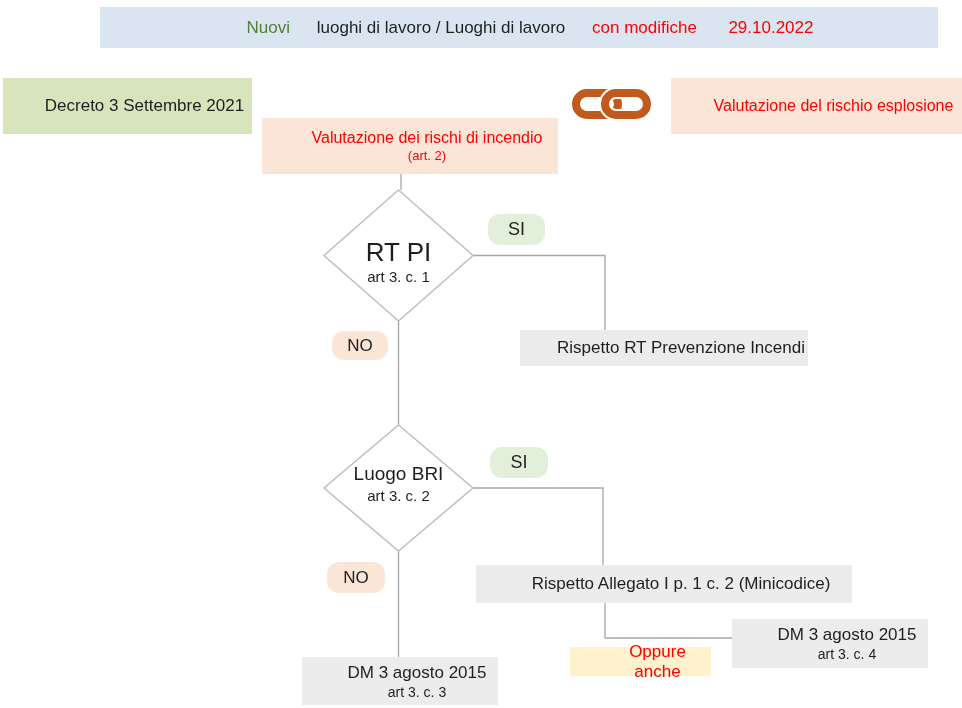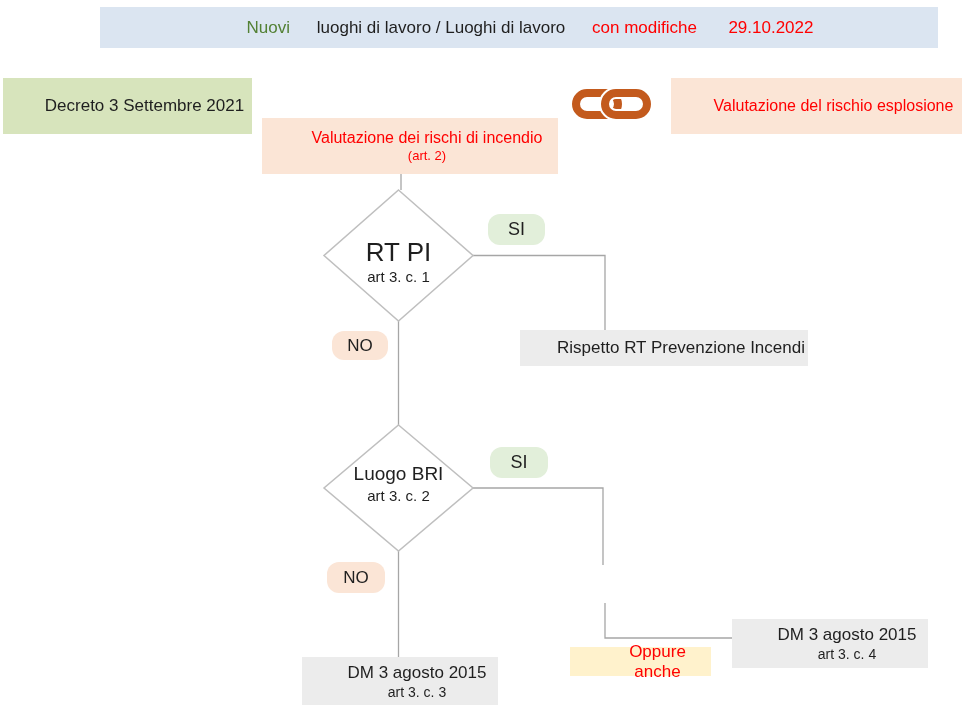--- a/index.html
+++ b/index.html
@@ -122,20 +122,23 @@
     <div class="sub">art 3. c. 2</div>
   </div>
 
   <div class="tag tag-si si-2">
     <span>SI</span>
   </div>
   <div class="tag tag-no no-2">
     <span>NO</span>
   </div>
 
+  <div class="box gray box-minicodice">
+    <span>Rispetto Allegato I p. 1 c. 2 (Minicodice)</span>
+  </div>
 
   <div class="box gray box-dm box-dm-c4">
     <div class="l1">DM 3 agosto 2015</div>
     <div class="l2">art 3. c. 4</div>
   </div>
 
   <div class="box box-oppure">
     <span>Oppure anche</span>
   </div>
 

